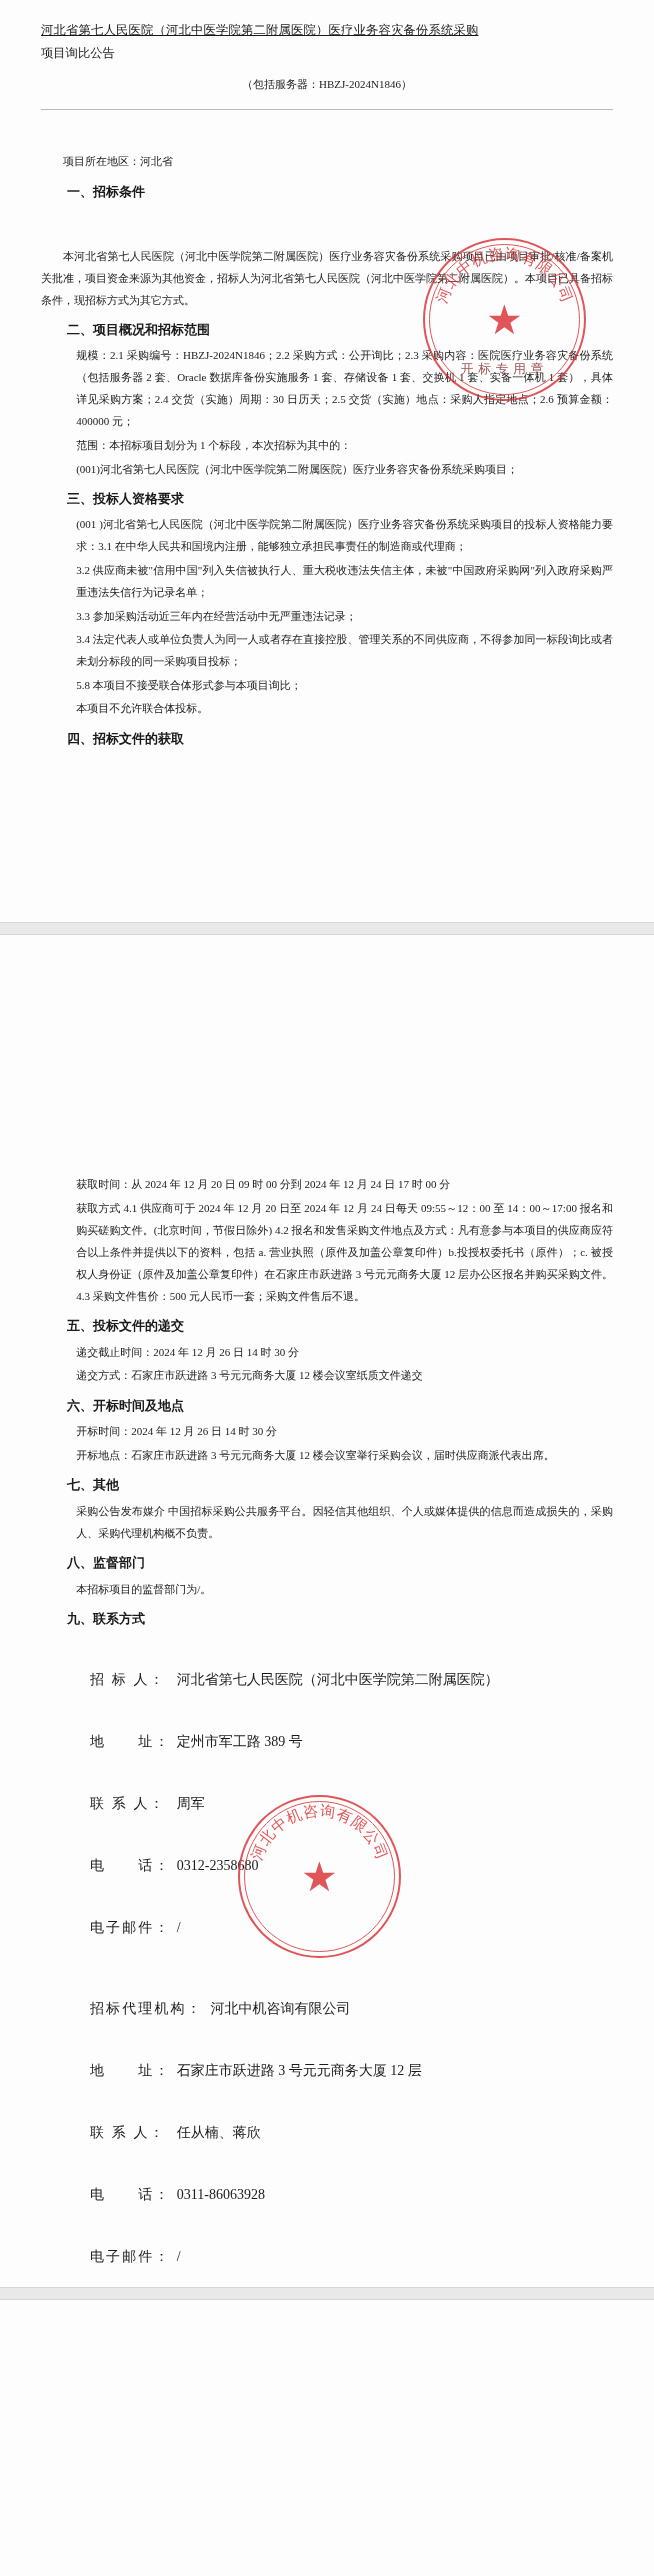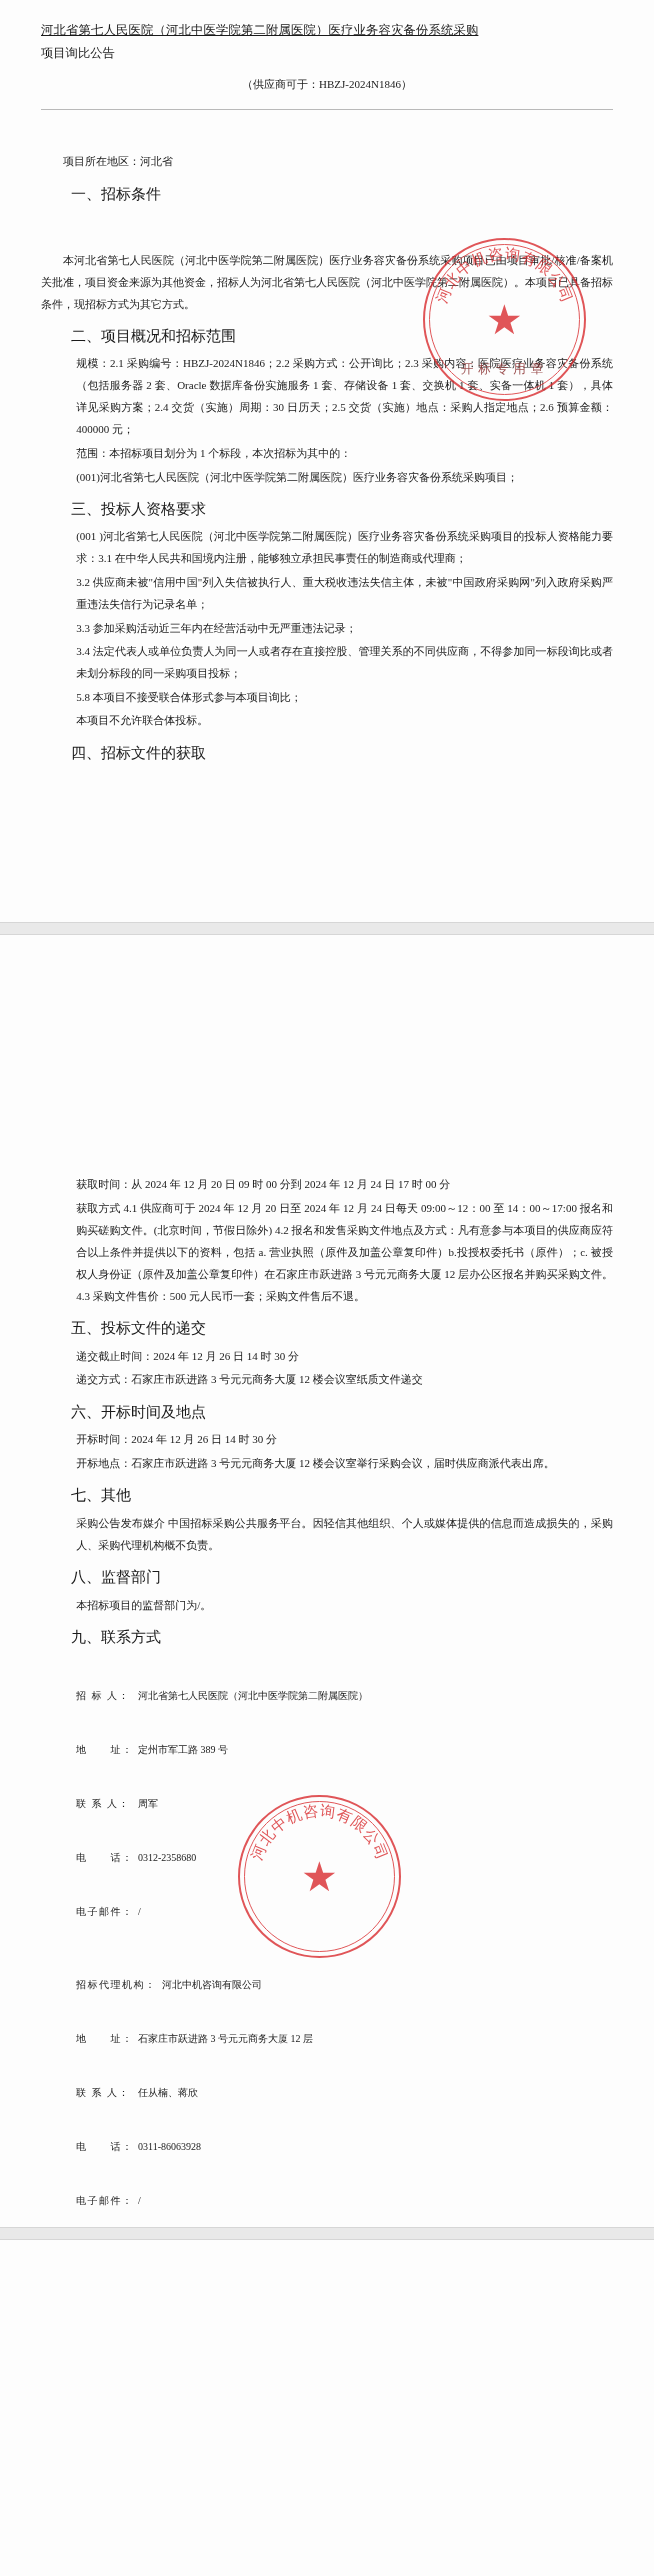--- a/index.html
+++ b/index.html
@@ -59,28 +59,28 @@
   }
   p.body {
     font-size: 11px;
     line-height: 2.0;
     margin: 0 0 1.6px 0;
     text-align: justify;
   }
   p.indent2 { text-indent: 2em; margin-top: 40px; }
   p.indent4 { padding-left: 3.2em; text-indent: 0; }
   p.heading {
-    font-size: 15px;
+    font-size: 13px;
     line-height: 2.0;
     margin: 6.3px 0 1.6px 0;
     text-indent: 2em;
-    font-weight: normal;
+    font-weight: bold;
   }
   .kv {
-    font-size: 10px;
+    font-size: 14px;
     line-height: 2.0;
     padding-left: 3.5em;
     display: flex;
     margin-top: 34px;
   }
   .kv .k {
     width: 6.2em;
     flex: none;
     letter-spacing: 0.15em;
   }
@@ -170,21 +170,21 @@
         </defs>
       <text><textPath href="#arc1" startOffset="50%" text-anchor="middle">河北中机咨询有限公司</textPath></text>
     </svg>
     <div class="star">★</div>
     <div class="bottom-txt">开标专用章</div>
   </div>
 
   <div class="inner">
     <div class="title">河北省第七人民医院（河北中医学院第二附属医院）医疗业务容灾备份系统采购</div>
     <div class="subtitle">项目询比公告</div>
-    <div class="code">（供应商可于：HBZJ-2024N1846）</div>
+    <div class="code">（包括服务器：HBZJ-2024N1846）</div>
 
     <hr class="rule">
 
     <p class="body indent2">项目所在地区：河北省</p>
 
     <p class="heading">一、招标条件</p>
     <p class="body indent2">本河北省第七人民医院（河北中医学院第二附属医院）医疗业务容灾备份系统采购项目已由项目审批/核准/备案机关批准，项目资金来源为其他资金，招标人为河北省第七人民医院（河北中医学院第二附属医院）。本项目已具备招标条件，现招标方式为其它方式。</p>
 
     <p class="heading">二、项目概况和招标范围</p>
     <p class="body indent4">规模：2.1 采购编号：HBZJ-2024N1846；2.2 采购方式：公开询比；2.3 采购内容：医院医疗业务容灾备份系统（包括服务器 2 套、Oracle 数据库备份实施服务 1 套、存储设备 1 套、交换机 1 套、实备一体机 1 套），具体详见采购方案；2.4 交货（实施）周期：30 日历天；2.5 交货（实施）地点：采购人指定地点；2.6 预算金额：400000 元；</p>
@@ -216,21 +216,21 @@
       <text><textPath href="#arc2" startOffset="50%" text-anchor="middle">河北中机咨询有限公司</textPath></text>
     </svg>
     <div class="star">★</div>
 
   </div>
 
   <div class="spacer-lg"></div>
 
   <div class="inner">
     <p class="body indent4">获取时间：从 2024 年 12 月 20 日 09 时 00 分到 2024 年 12 月 24 日  17 时 00 分</p>
-    <p class="body indent4">获取方式 4.1 供应商可于 2024 年 12 月 20 日至 2024 年 12 月 24 日每天 09:00～12：00 至 14：00～17:00 报名和购买磋购文件。(北京时间，节假日除外) 4.2 报名和发售采购文件地点及方式：凡有意参与本项目的供应商应符合以上条件并提供以下的资料，包括 a. 营业执照（原件及加盖公章复印件）b.投授权委托书（原件）；c. 被授权人身份证（原件及加盖公章复印件）在石家庄市跃进路 3 号元元商务大厦 12 层办公区报名并购买采购文件。4.3 采购文件售价：500 元人民币一套；采购文件售后不退。</p>
+    <p class="body indent4">获取方式 4.1 供应商可于 2024 年 12 月 20 日至 2024 年 12 月 24 日每天 09:55～12：00 至 14：00～17:00 报名和购买磋购文件。(北京时间，节假日除外) 4.2 报名和发售采购文件地点及方式：凡有意参与本项目的供应商应符合以上条件并提供以下的资料，包括 a. 营业执照（原件及加盖公章复印件）b.投授权委托书（原件）；c. 被授权人身份证（原件及加盖公章复印件）在石家庄市跃进路 3 号元元商务大厦 12 层办公区报名并购买采购文件。4.3 采购文件售价：500 元人民币一套；采购文件售后不退。</p>
 
     <p class="heading">五、投标文件的递交</p>
     <p class="body indent4">递交截止时间：2024 年 12 月 26 日 14 时 30 分</p>
     <p class="body indent4">递交方式：石家庄市跃进路 3 号元元商务大厦 12 楼会议室纸质文件递交</p>
 
     <p class="heading">六、开标时间及地点</p>
     <p class="body indent4">开标时间：2024 年 12 月 26 日 14 时 30 分</p>
     <p class="body indent4">开标地点：石家庄市跃进路 3 号元元商务大厦 12 楼会议室举行采购会议，届时供应商派代表出席。</p>
 
     <p class="heading">七、其他</p>

